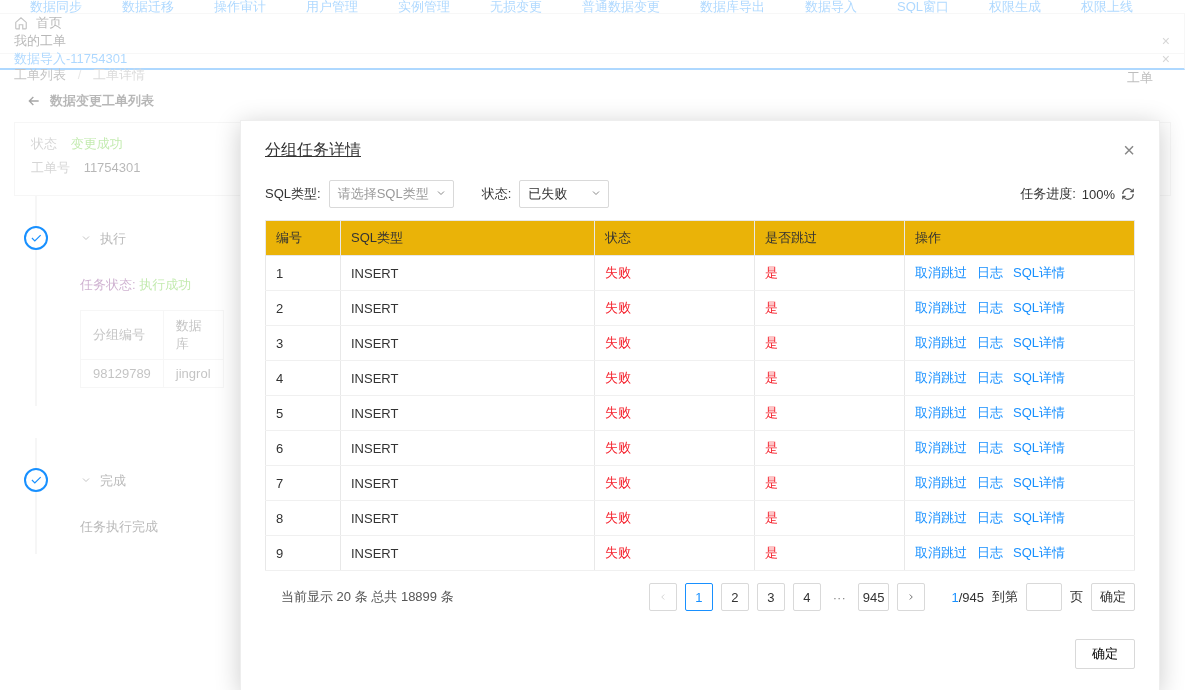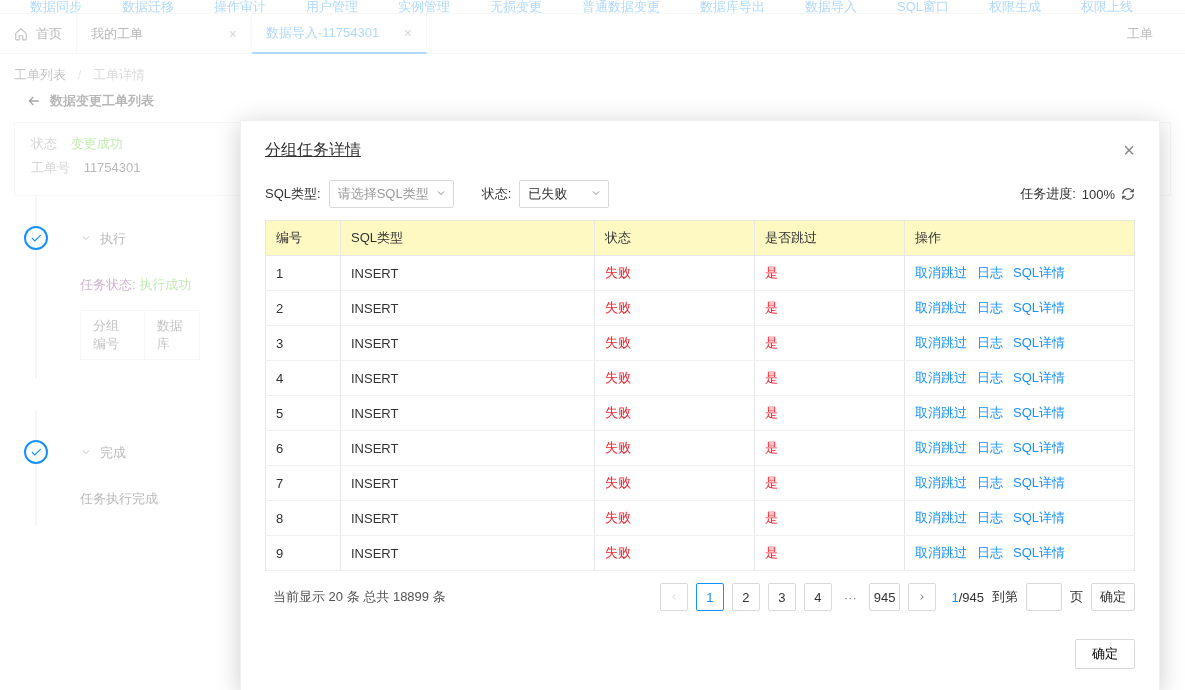--- a/index.html
+++ b/index.html
@@ -4,21 +4,21 @@
 <style>
   * { box-sizing: border-box; font-family: -apple-system, "PingFang SC", "Microsoft YaHei", sans-serif; }
   body { margin: 0; background: #fff; color: #333; font-size: 13px; overflow: hidden; }
   a { text-decoration: none; }
 
   
   .topnav { display: flex; gap: 40px; padding: 0 30px; align-items: center; height: 14px; overflow: hidden; border-bottom: 1px solid #e8e8e8; }
   .topnav span { color: #1890ff; font-size: 13px; white-space: nowrap; flex-shrink: 0; }
 
   
-  .tabs { display: flex; border-bottom: 1px solid #e8e8e8; height: 40px; }
+  .tabs { display: flex; border-bottom: 1px solid #e8e8e8; height: 40px; flex-direction: column; }
   .tab { display: flex; align-items: center; padding: 0 14px; border-right: 1px solid #e8e8e8; gap: 8px; color: #333; min-width: 175px; }
   .tab.home { min-width: 60px; }
   .tab.active { color: #1890ff; border-bottom: 2px solid #1890ff; margin-bottom: -1px; }
   .tab .close { margin-left: auto; font-size: 14px; color: #888; cursor: pointer; }
   .tab .home-icon { width:14px; height:14px; }
   .tab .home-icon svg { display:block; }
 
   
   .crumbs { padding: 12px 14px 4px; color: #555; }
   .crumbs .sep { margin: 0 8px; color: #bbb; }
@@ -56,30 +56,30 @@
   .modal-filters .lbl { font-size: 13px; }
   .select { display: inline-flex; align-items: center; border: 1px solid #d9d9d9; border-radius: 2px; height: 28px; padding: 0 24px 0 8px; position: relative; font-size: 13px; min-width: 90px; }
   .select.wide { min-width: 112px; color:#999; }
   .select .arr { position: absolute; right: 6px; }
   .modal-filters .spacer { flex:1; }
   .progress { display: flex; align-items: center; gap: 6px; font-size: 13px; }
   .refresh-icon svg { width:14px; height:14px; display:block; }
 
   .mtable-wrap { padding: 0 24px; }
   .mtable { width: 100%; border-collapse: collapse; font-size: 13px; }
-  .mtable th { background: #fef9c3; text-align: left; padding: 8px 10px; border: 1px solid #e8e8e8; border-left:none; border-right:none; font-weight: normal; color:#333;}
+  .mtable th { background: #eab308; text-align: left; padding: 8px 10px; border: 1px solid #e8e8e8; border-left:none; border-right:none; font-weight: normal; color:#333;}
   .mtable th:first-child, .mtable td:first-child { border-left: 1px solid #e8e8e8; }
   .mtable th:last-child, .mtable td:last-child { border-right: 1px solid #e8e8e8; }
   .mtable td { padding: 8px 10px; border-bottom: 1px solid #f0f0f0; }
   .mtable th + th, .mtable td + td { border-left: 1px solid #e8e8e8; }
   .fail { color: #f5222d; }
   .op a { color: #1890ff; margin-right: 10px; }
 
   .pager { display: flex; align-items: center; padding: 12px 24px; gap: 8px; justify-content: flex-end; font-size: 13px; }
-  .pager .info { margin-right: auto; margin-left: 8px; color: #555; }
+  .pager .info { margin-right: auto; margin-left: 16px; color: #555; }
   .pg-btn { min-width: 28px; height: 28px; border: 1px solid #d9d9d9; display: inline-flex; align-items:center; justify-content:center; padding: 0 4px; border-radius: 2px; cursor:pointer; }
   .pg-btn.active { border-color: #1890ff; color: #1890ff; }
   .pg-btn.disabled { color: #ccc; cursor: not-allowed; }
   .pg-ell { color:#888; padding: 0 4px; }
   .pg-cur { color:#1890ff; }
   .pg-input { width: 36px; height: 28px; border: 1px solid #d9d9d9; border-radius: 2px; text-align:center; }
 
   .modal-footer { display:flex; justify-content:flex-end; padding: 16px 24px 22px; }
   .btn { border: 1px solid #d9d9d9; background:#fff; padding: 5px 16px; border-radius: 2px; cursor:pointer; font-size: 13px; }
 
@@ -166,20 +166,24 @@
       <div class="status-line">
         <span class="label">任务状态:</span>
         <span class="val">执行成功</span>
       </div>
       <table class="inner-table">
         <tbody>
             <tr>
           <th>分组编号</th>
           <th>数据库</th>
         </tr>
+        <tr>
+          <td>98129789</td>
+          <td>jingrol</td>
+        </tr>
       </tbody>
         </table>
     </div>
   </div>
 
   <div class="tl-item" style="margin-top:80px;">
     <div class="tl-line"></div>
     <div class="tl-circle">
       <svg viewBox="0 0 24 24" fill="none" stroke-width="2">
           <path d="M5 12l5 5L20 7"></path>
@@ -322,21 +326,21 @@
     <span class="pg-btn">2</span>
     <span class="pg-btn">3</span>
     <span class="pg-btn">4</span>
     <span class="pg-ell">···</span>
     <span class="pg-btn">945</span>
     <span class="pg-btn">
       <svg width="10" height="10" viewBox="0 0 24 24" fill="none" stroke="#555" stroke-width="2">
           <path d="M9 18l6-6-6-6"></path>
         </svg>
     </span>
-    <span style="margin-left:7px;">
+    <span style="margin-left:18px;">
       <span class="pg-cur">1</span><span>/945</span>
     </span>
     <span>到第</span>
     <input class="pg-input" style="">
     <span>页</span>
     <span class="pg-btn" style="width:auto;padding:0 8px;">确定</span>
   </div>
 
   <div class="modal-footer">
     <button class="btn">确定</button>

